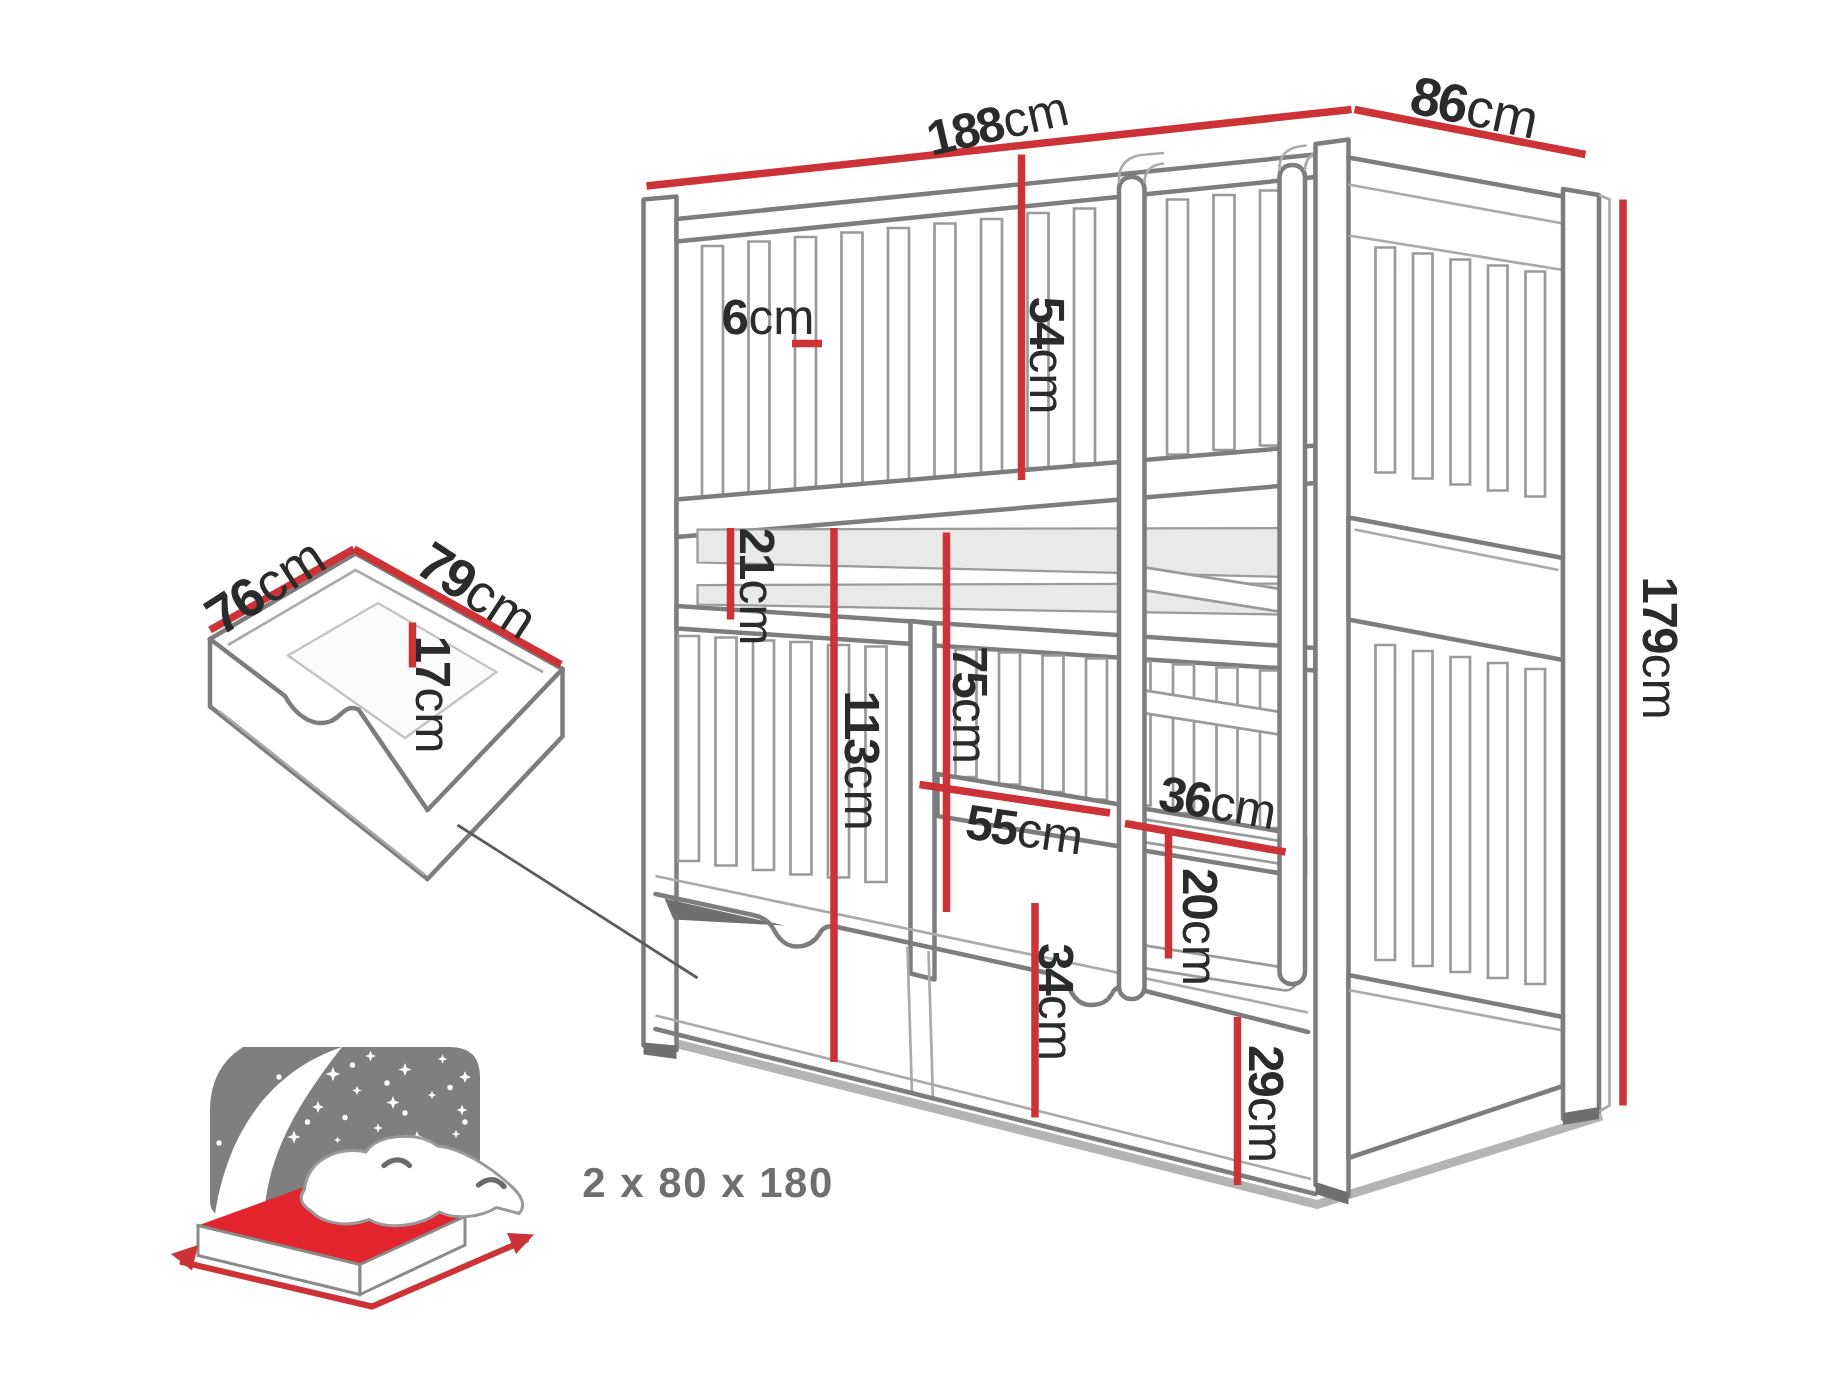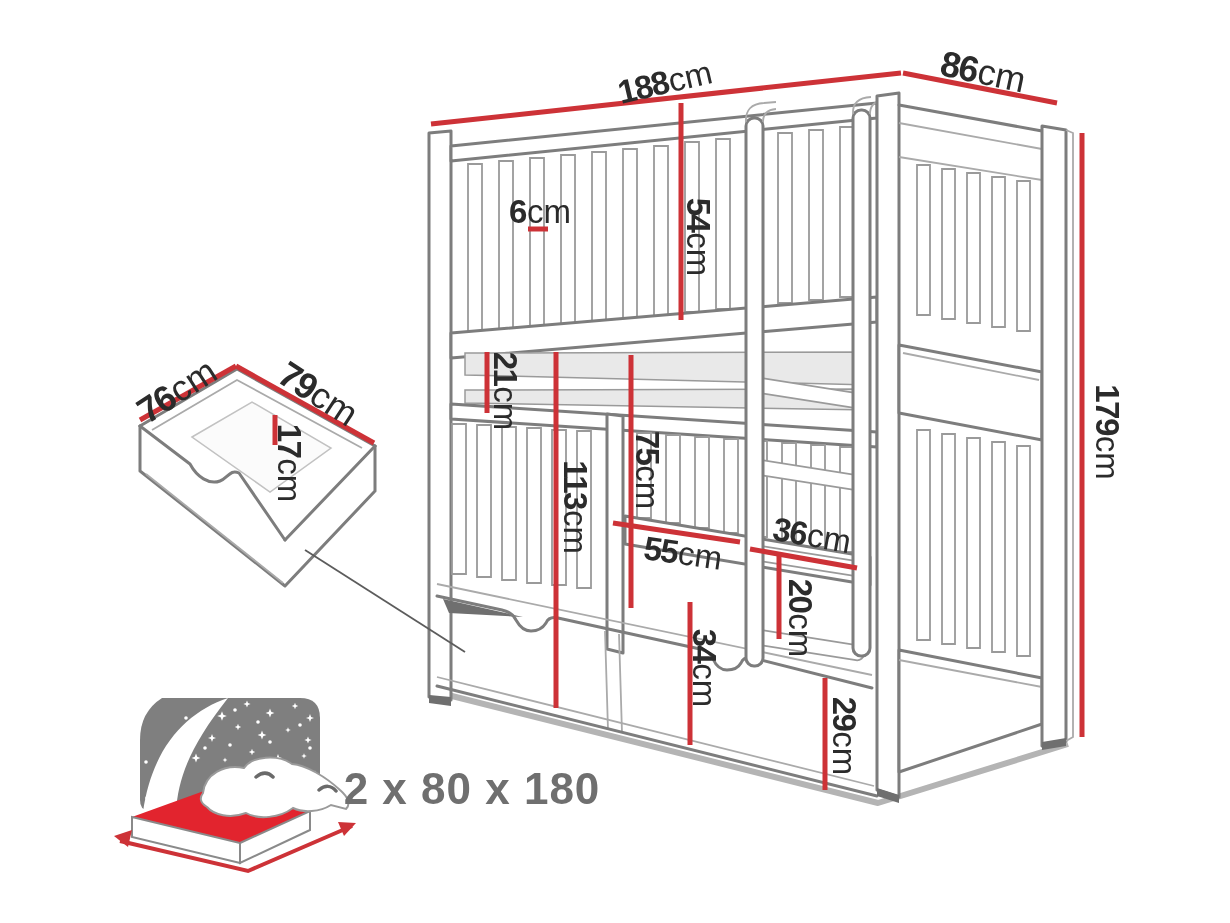--- a/index.html
+++ b/index.html
@@ -16,21 +16,21 @@
   .shadow{stroke:#b4b4b4;stroke-width:6;fill:none;stroke-linejoin:round;}
   .red{stroke:#cd3237;stroke-width:5;fill:none;stroke-linecap:butt;}
   .redthin{stroke:#cd3237;stroke-width:4;fill:none;}
   .ptr{stroke:#5c5c5c;stroke-width:1.8;fill:none;}
   
   .dim{position:absolute;white-space:nowrap;color:#2b2b2b;font-size:33px;line-height:1;
        transform:translate(-50%,-50%) rotate(var(--r,0deg));}
   .dim .v{font-weight:700;letter-spacing:-1.5px;}
   .dim .u{font-weight:400;letter-spacing:0;margin-left:1px;}
   .dim.lg{font-size:36px;}
-  .note{position:absolute;white-space:nowrap;color:#6f6f6f;font-size:44px;font-weight:700;
+  .note{position:absolute;white-space:nowrap;color:#6f6f6f;font-size:28px;font-weight:700;
         letter-spacing:1px;transform:translate(-50%,-50%);}
 </style>
 </head>
 <body>
 
 <div class="stage">
 
   <svg width="1230" height="923" viewBox="0 0 1230 923">
     <defs>
       <path id="st" d="M0,-4 L1.1,-1.1 L4,0 L1.1,1.1 L0,4 L-1.1,1.1 L-4,0 L-1.1,-1.1 Z"></path>
@@ -189,21 +189,21 @@
       <path class="red" d="M275,415 L275,445"></path>
     </g>
   </svg>
 
   <div class="dim" style="left:665px;top:82px;--r:-13deg">
     <span class="v">188</span><span class="u">cm</span></div>
   <div class="dim lg" style="left:983px;top:72px;--r:12deg">
     <span class="v">86</span><span class="u">cm</span></div>
   <div class="dim" style="left:1107px;top:432px;--r:90deg">
     <span class="v">179</span><span class="u">cm</span></div>
-  <div class="dim" style="left:540px;top:211px;">
+  <div class="dim" style="left:512px;top:211px;">
     <span class="v">6</span><span class="u">cm</span></div>
   <div class="dim" style="left:698px;top:237px;--r:90deg">
     <span class="v">54</span><span class="u">cm</span></div>
   <div class="dim" style="left:505px;top:391px;--r:90deg">
     <span class="v">21</span><span class="u">cm</span></div>
   <div class="dim" style="left:575px;top:507px;--r:90deg">
     <span class="v">113</span><span class="u">cm</span></div>
   <div class="dim" style="left:647px;top:470px;--r:90deg">
     <span class="v">75</span><span class="u">cm</span></div>
   <div class="dim" style="left:683px;top:553px;--r:8deg">

